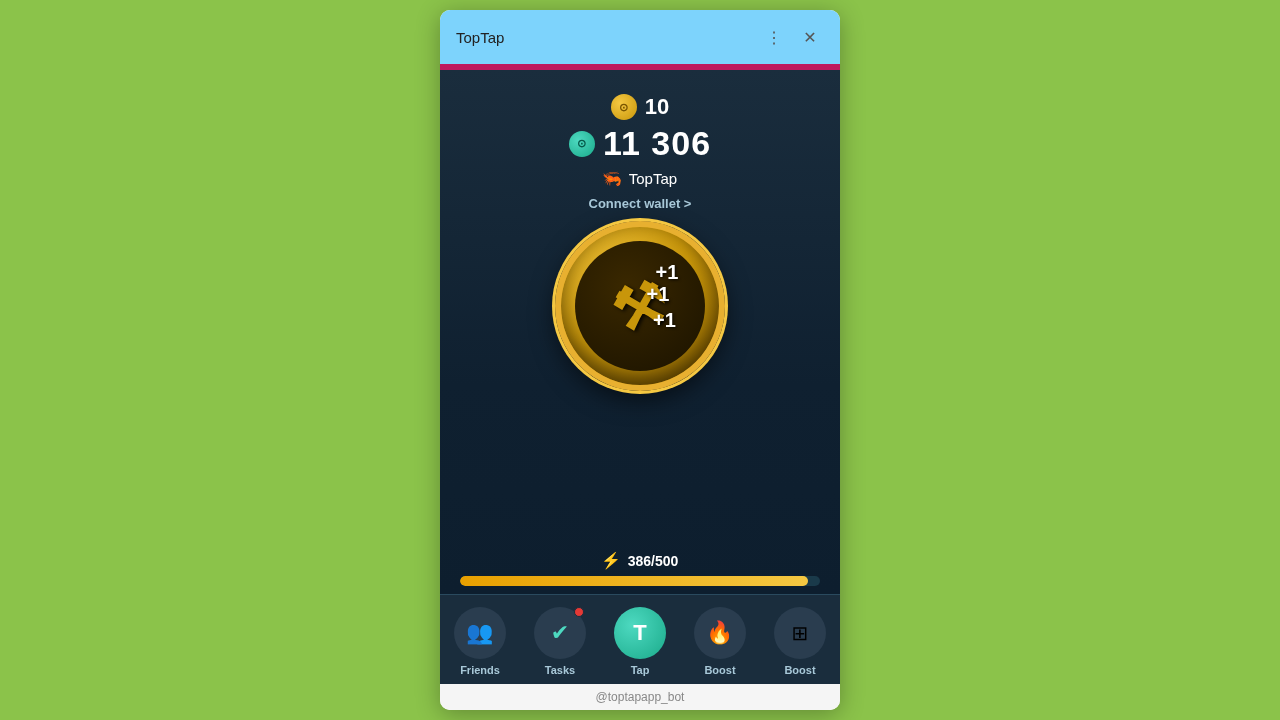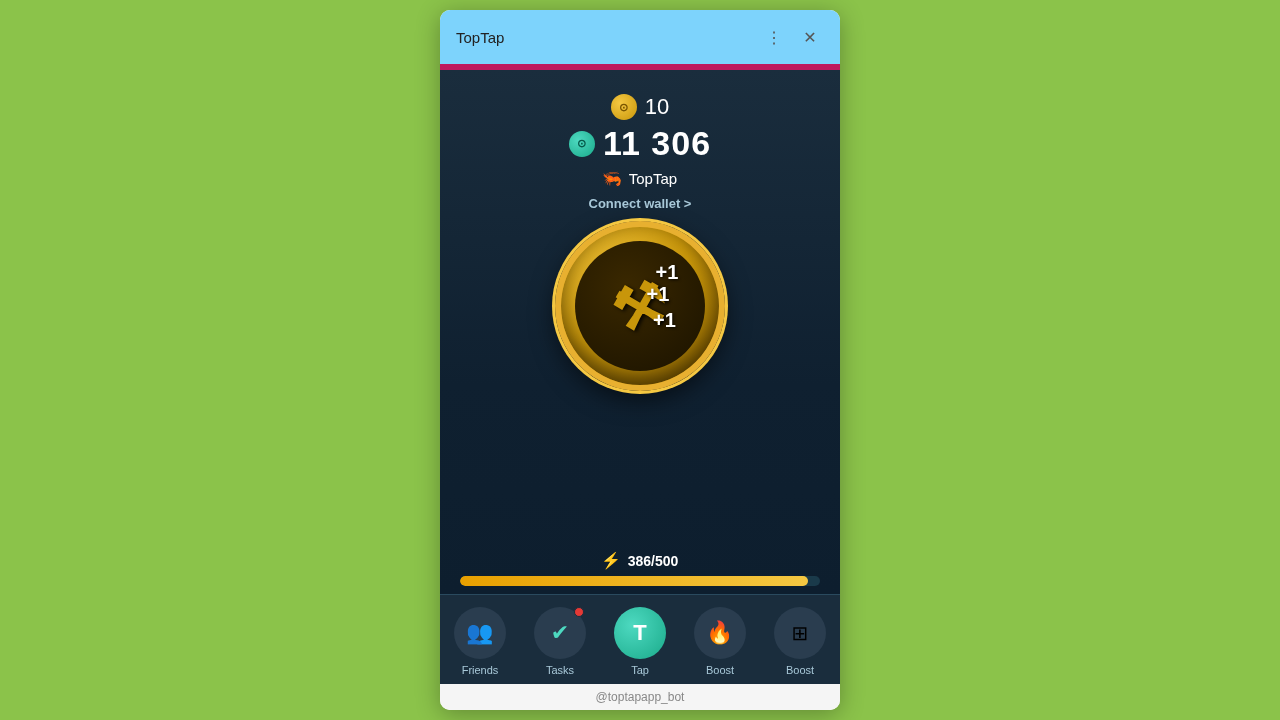--- a/index.html
+++ b/index.html
@@ -105,21 +105,21 @@
       display: flex;
       align-items: center;
       justify-content: center;
       font-size: 11px;
       font-weight: bold;
       color: #065a4a;
     }
 
     .stat-value-small {
       font-size: 22px;
-      font-weight: 400;
+      font-weight: 700;
       color: #ffffff;
     }
 
     .stat-value-large {
       font-size: 34px;
       font-weight: 800;
       color: #ffffff;
       letter-spacing: 1px;
     }
 
@@ -298,21 +298,21 @@
       font-size: 22px;
     }
 
     .nav-icon-bg.active {
       background: radial-gradient(circle at 35% 35%, #4dd9c0, #1aaa8a);
     }
 
     .nav-label {
       font-size: 11px;
       color: #a8c8d8;
-      font-weight: 400;
+      font-weight: 700;
     }
 
     .nav-badge {
       position: absolute;
       top: 0;
       right: 6px;
       width: 10px;
       height: 10px;
       background: #e53935;
       border-radius: 50%;

